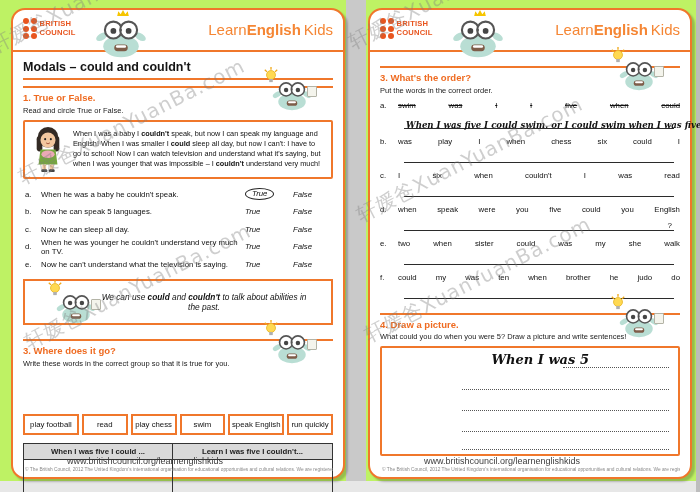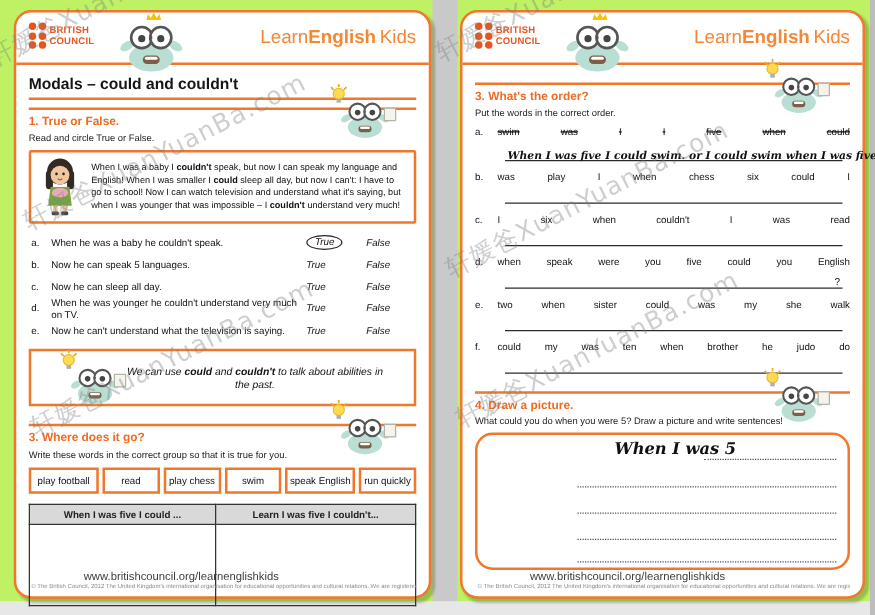--- a/index.html
+++ b/index.html
@@ -54,21 +54,21 @@
   .tf-true{width:48px;font-style:italic;}
   .tf-false{width:38px;font-style:italic;}
   .circ{display:inline-block;border:1px solid #222;border-radius:50%;padding:0 6px 1px;}
 
   .note-box{margin-top:6px;border:2px solid #f0772b;display:flex;align-items:center;
             padding:2px 24px;min-height:34px;}
   .note-mascot{position:relative;width:52px;height:38px;flex:0 0 52px;}
   .note-text{flex:1;text-align:center;font-size:8.3px;font-style:italic;color:#111;}
 
   .word-bank{display:flex;gap:3px;margin-top:6px;}
-  .wb-cell{border:2px solid #f0772b;flex:1;text-align:center;font-size:7.8px;padding:4px 1px;}
+  .wb-cell{border:2px solid #f0772b;flex:1;text-align:center;font-size:7.8px;padding:4px 1px;margin-top:40px;}
   .wb-wide{flex:1.25;}
 
   .group-table{width:100%;border-collapse:collapse;margin-top:8px;}
   .group-table th{border:1px solid #333;background:#d9d9d9;font-size:7.8px;padding:3px 0;color:#222;}
   .group-table td{border:1px solid #333;height:62px;}
 
   .pg-footer{position:absolute;left:12px;right:10px;bottom:5px;}
   .footer-url{font-size:9px;color:#3d3d3d;padding-left:42px;}
   .footer-copy{font-size:4.8px;color:#8a8a8a;margin-top:1.5px;white-space:nowrap;overflow:hidden;}
 
@@ -78,21 +78,21 @@
   .ord-words{display:flex;font-size:7.8px;height:12px;align-items:baseline;}
   .ord-letter{width:18px;}
   .ord-wlist{flex:1;display:flex;justify-content:space-between;}
   .struck .ord-wlist span{text-decoration:line-through;}
   .ord-line{margin:2px 6px 8px 24px;border-bottom:1px solid #2b2b2b;height:11px;position:relative;}
   .ord-line-a{height:13px;border-bottom-width:1.5px;}
   .hand{font-family:"DejaVu Serif",serif;font-style:italic;font-weight:bold;}
   .ord-answer{position:absolute;left:2px;bottom:-2px;font-size:8.6px;white-space:nowrap;}
   .ord-qmark{position:absolute;right:2px;bottom:0;font-size:8px;}
 
-  .draw-box{margin-top:5px;border:2px solid #f0772b;border-radius:14px;height:106px;position:relative;}
+  .draw-box{margin-top:5px;border:2px solid #f0772b;border-radius:2px;height:106px;position:relative;}
   .draw-prompt{position:absolute;left:37%;top:4px;font-size:13px;}
   .dotted{position:absolute;border-bottom:1.5px dotted #555;height:0;}
   .dl1{left:61%;right:3%;top:19px;}
   .dl2{left:27%;right:3%;top:41px;}
   .dl3{left:27%;right:3%;top:62px;}
   .dl4{left:27%;right:3%;top:83px;}
   .dl5{left:27%;right:3%;top:101px;}
 
   .wm{position:absolute;z-index:6;font-size:20px;color:rgba(125,125,125,.38);white-space:nowrap;
       transform:rotate(-27deg);transform-origin:left center;letter-spacing:1px;

